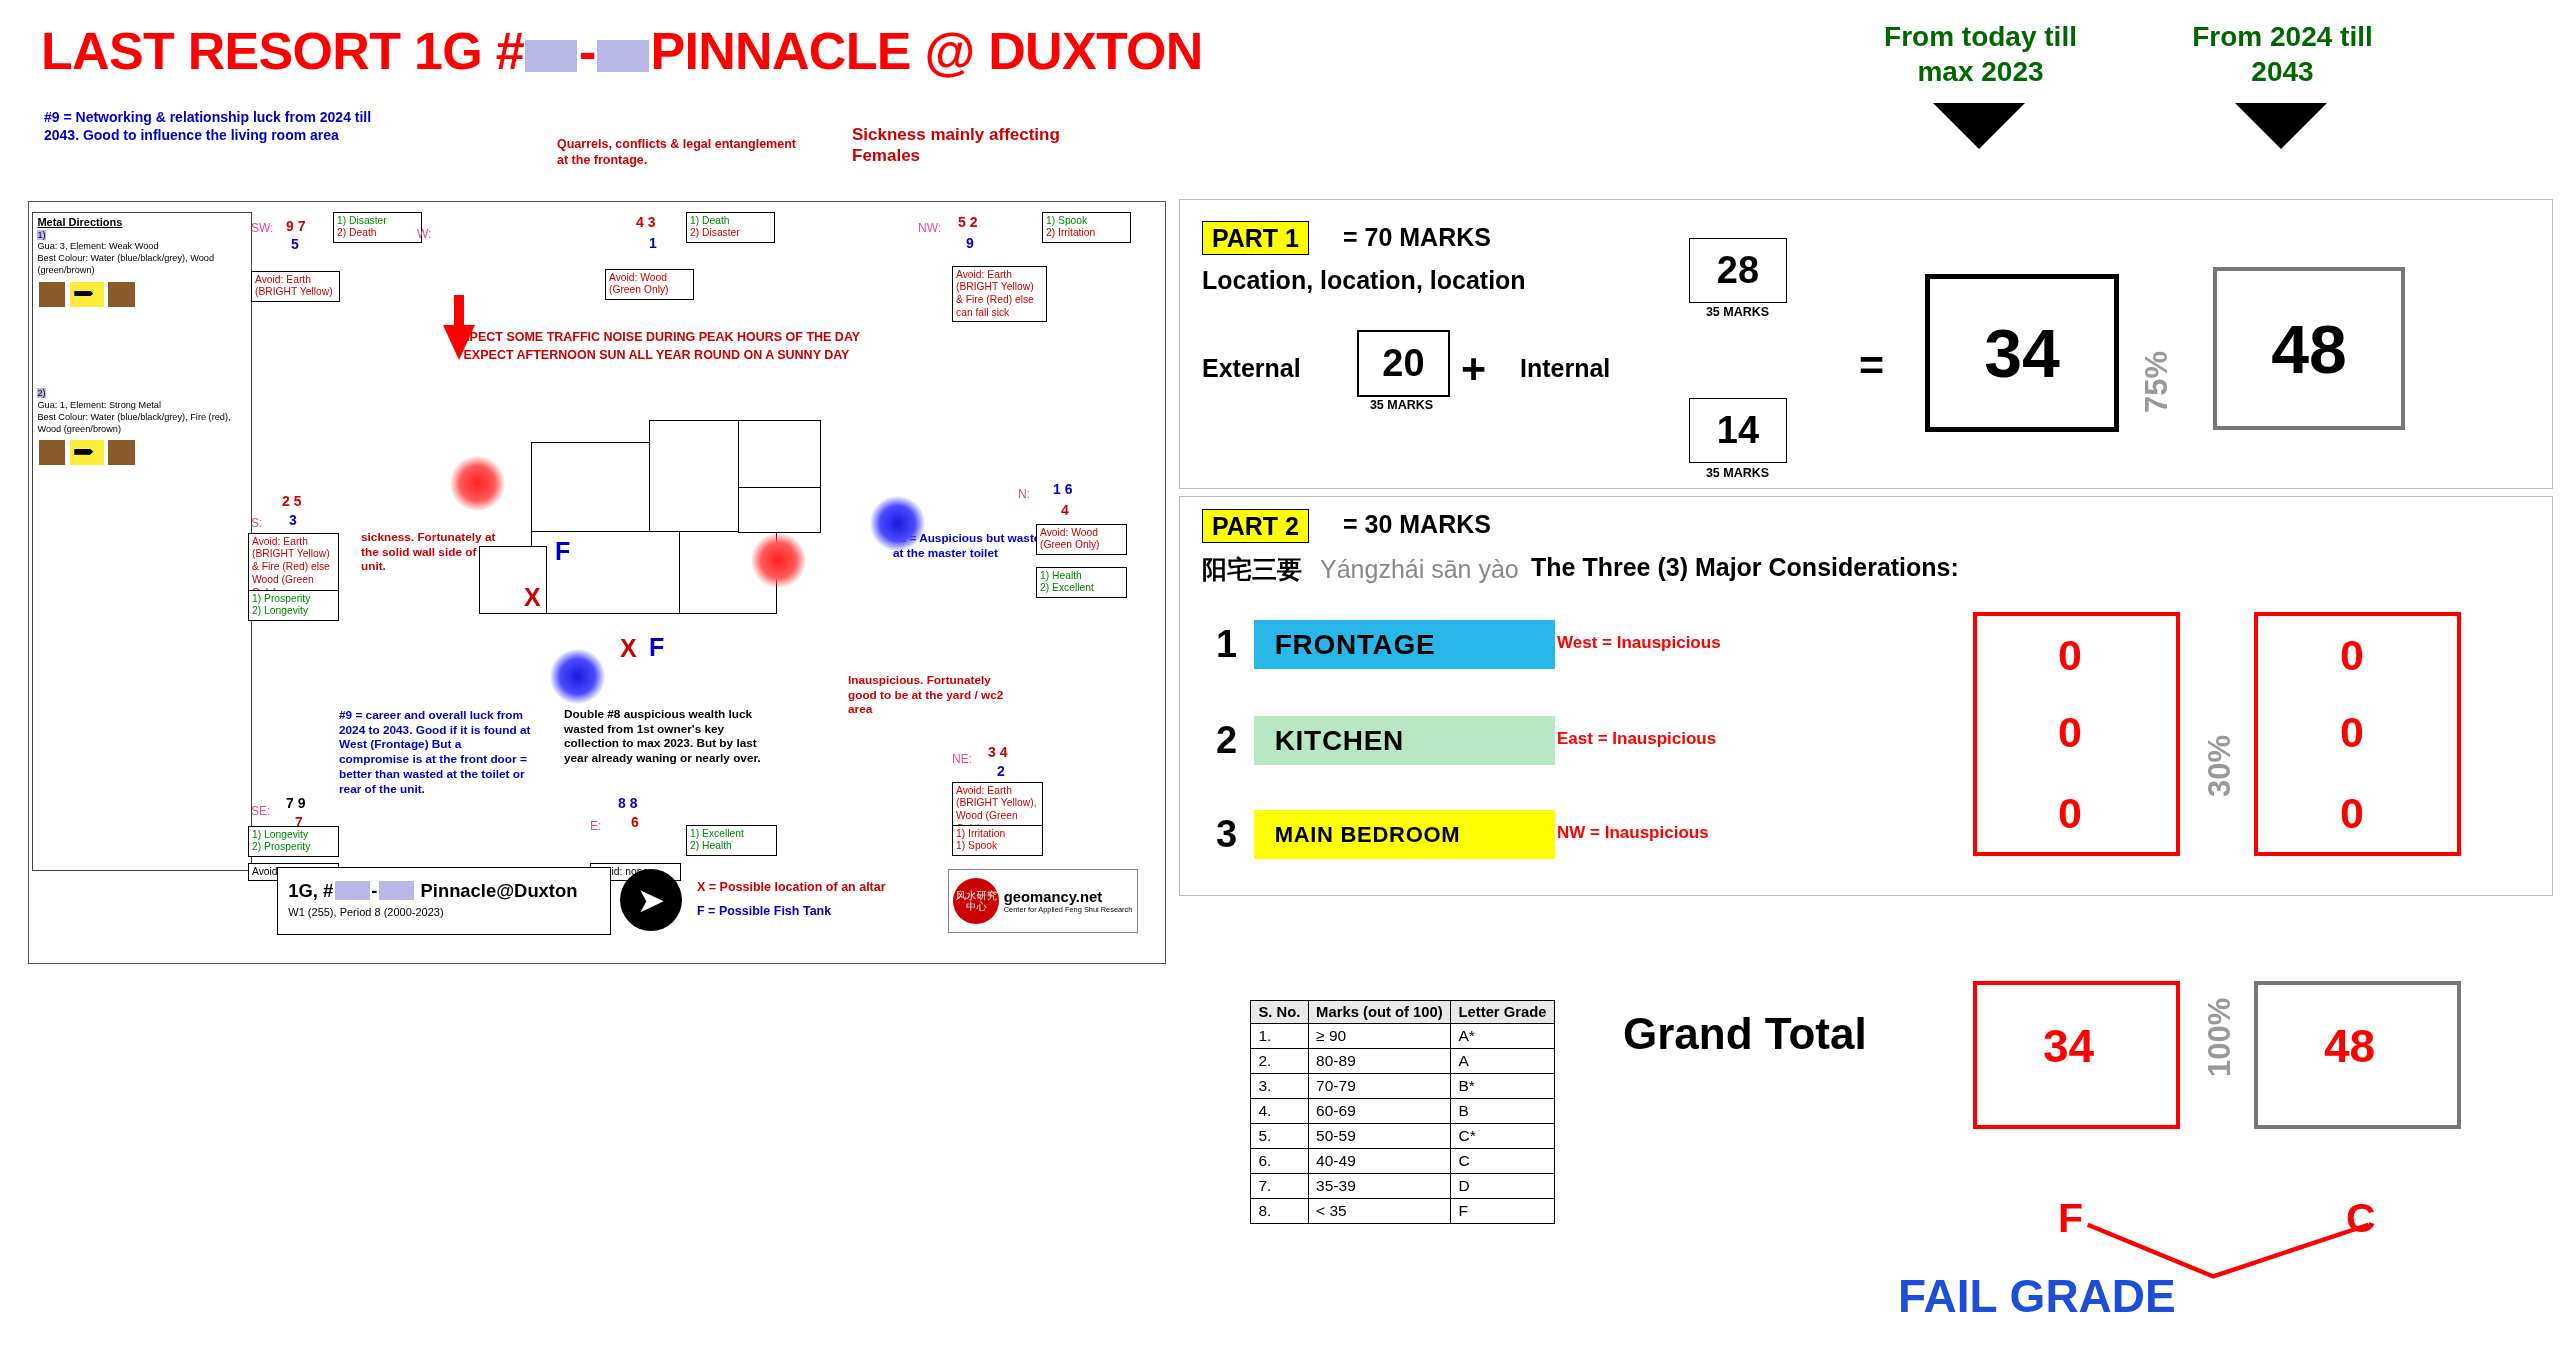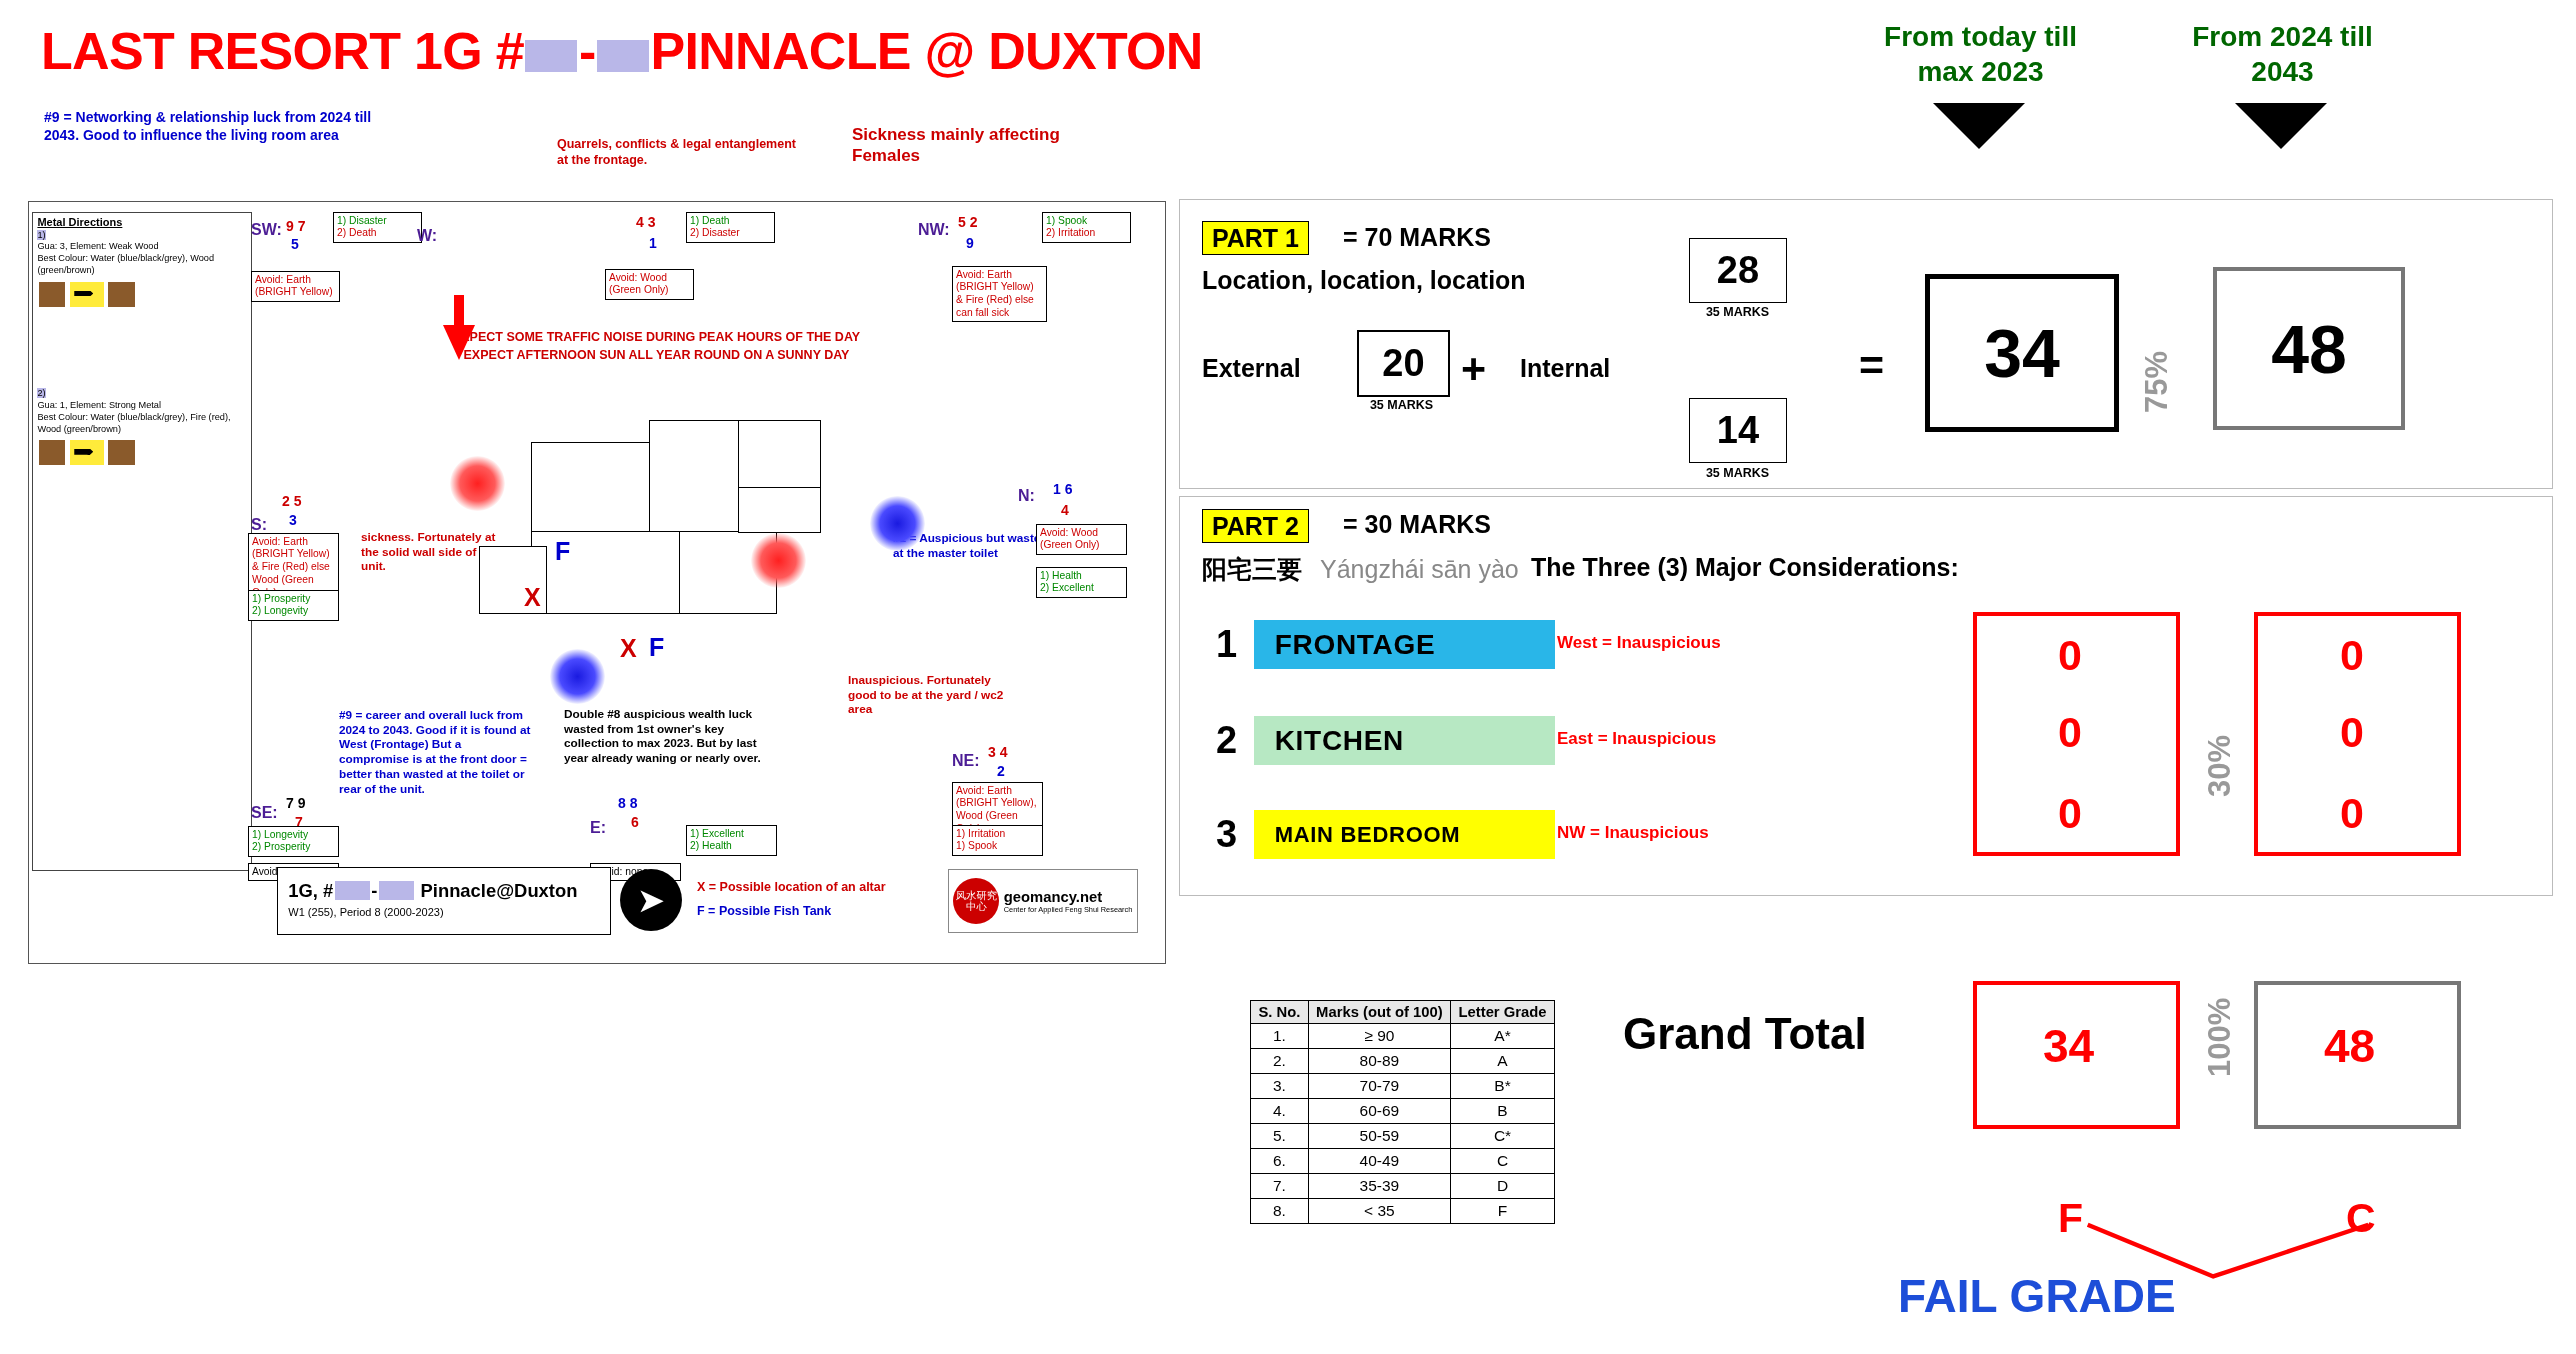--- a/index.html
+++ b/index.html
@@ -31,21 +31,21 @@
   .note-blue{color:#0000cc;}
   .note-red{color:#cc0000;}
   
   .cellbox{position:absolute;border:0.7px solid #000;background:#fff;font-size:10.3px;line-height:1.25;padding:1.5px 3px;}
   .cellbox .g{color:#008800;}
   .cellbox .r{color:#cc0000;}
   .num{position:absolute;font-size:14px;font-weight:bold;}
   .num.r{color:#cc0000;}
   .num.b{color:#0000cc;}
   .num.k{color:#000;}
-  .dirlabel{position:absolute;font-size:16px;font-weight:bold;color:#4c1d95;}
+  .dirlabel{position:absolute;font-size:12px;font-weight:normal;color:#ec4899;}
   
   #bestdir{left:32px;top:212px;width:218px;height:657px;border:0.7px solid #444;background:#fff;}
   #bestdir h4{margin:3px 4.4px 1.5px;font-size:11px;text-decoration:underline;}
   .bd-txt{font-size:9.2px;line-height:1.3;margin:0 4.4px;}
   .bd-hl{background:#b9b7e8;}
   .furn{display:flex;gap:4.4px;margin:4.4px 5.9px;}
   .f-brown{width:26.6px;height:25px;background:#8a5a2b;}
   .f-yellowarrow{width:34px;height:25px;background:#ffeb3b;position:relative;}
   .f-yellowarrow:after{content:"";position:absolute;left:4.4px;top:8.9px;width:19px;height:5.9px;background:#000;clip-path:polygon(0 0,70% 0,70% -40%,100% 50%,70% 140%,70% 100%,0 100%);}
   
@@ -77,21 +77,21 @@
   .mark-cap{position:absolute;font-size:12.5px;font-weight:bold;text-align:center;}
   .pct{position:absolute;font-size:31px;font-weight:bold;color:#999;transform:rotate(-90deg);transform-origin:left top;}
   .big-red-box{position:absolute;border:4.4px solid #ff0000;background:#fff;}
   .big-grey-box{position:absolute;border:4.4px solid #777;background:#fff;}
   .zero{position:absolute;font-size:43px;font-weight:bold;color:#ff0000;}
   .cons-num{position:absolute;width:49px;height:49px;display:flex;align-items:center;justify-content:center;font-size:38px;font-weight:bold;}
   .cons-band{position:absolute;height:49px;display:flex;align-items:center;padding-left:20.7px;font-size:28px;font-weight:bold;letter-spacing:0.7px;}
   .cons-note{position:absolute;font-size:17px;font-weight:bold;color:#ff0000;}
   
   #grade-table{position:absolute;left:1250px;top:1000px;border-collapse:collapse;background:#fff;}
-  #grade-table th,#grade-table td{border:0.7px solid #000;font-size:15.5px;padding:3px 7.4px;text-align:center;}
+  #grade-table th,#grade-table td{border:0.7px solid #000;font-size:15.5px;padding:3px 7.4px;text-align:left;}
   #grade-table th{background:#e8e8e8;font-size:14.8px;line-height:1.1;}
   #grand-total{position:absolute;left:1623px;top:1011px;font-size:44px;font-weight:bold;line-height:1.05;text-align:center;}
   .gt-num{position:absolute;font-size:46px;font-weight:bold;color:#ff0000;}
   #fail-grade{position:absolute;left:1898px;top:1269px;font-size:46px;font-weight:bold;color:#1d4ed8;}
   .fc{position:absolute;font-size:41px;font-weight:bold;color:#ff0000;}
 </style>
 </head>
 <body>
 
 <div class="abs" id="main-title">

